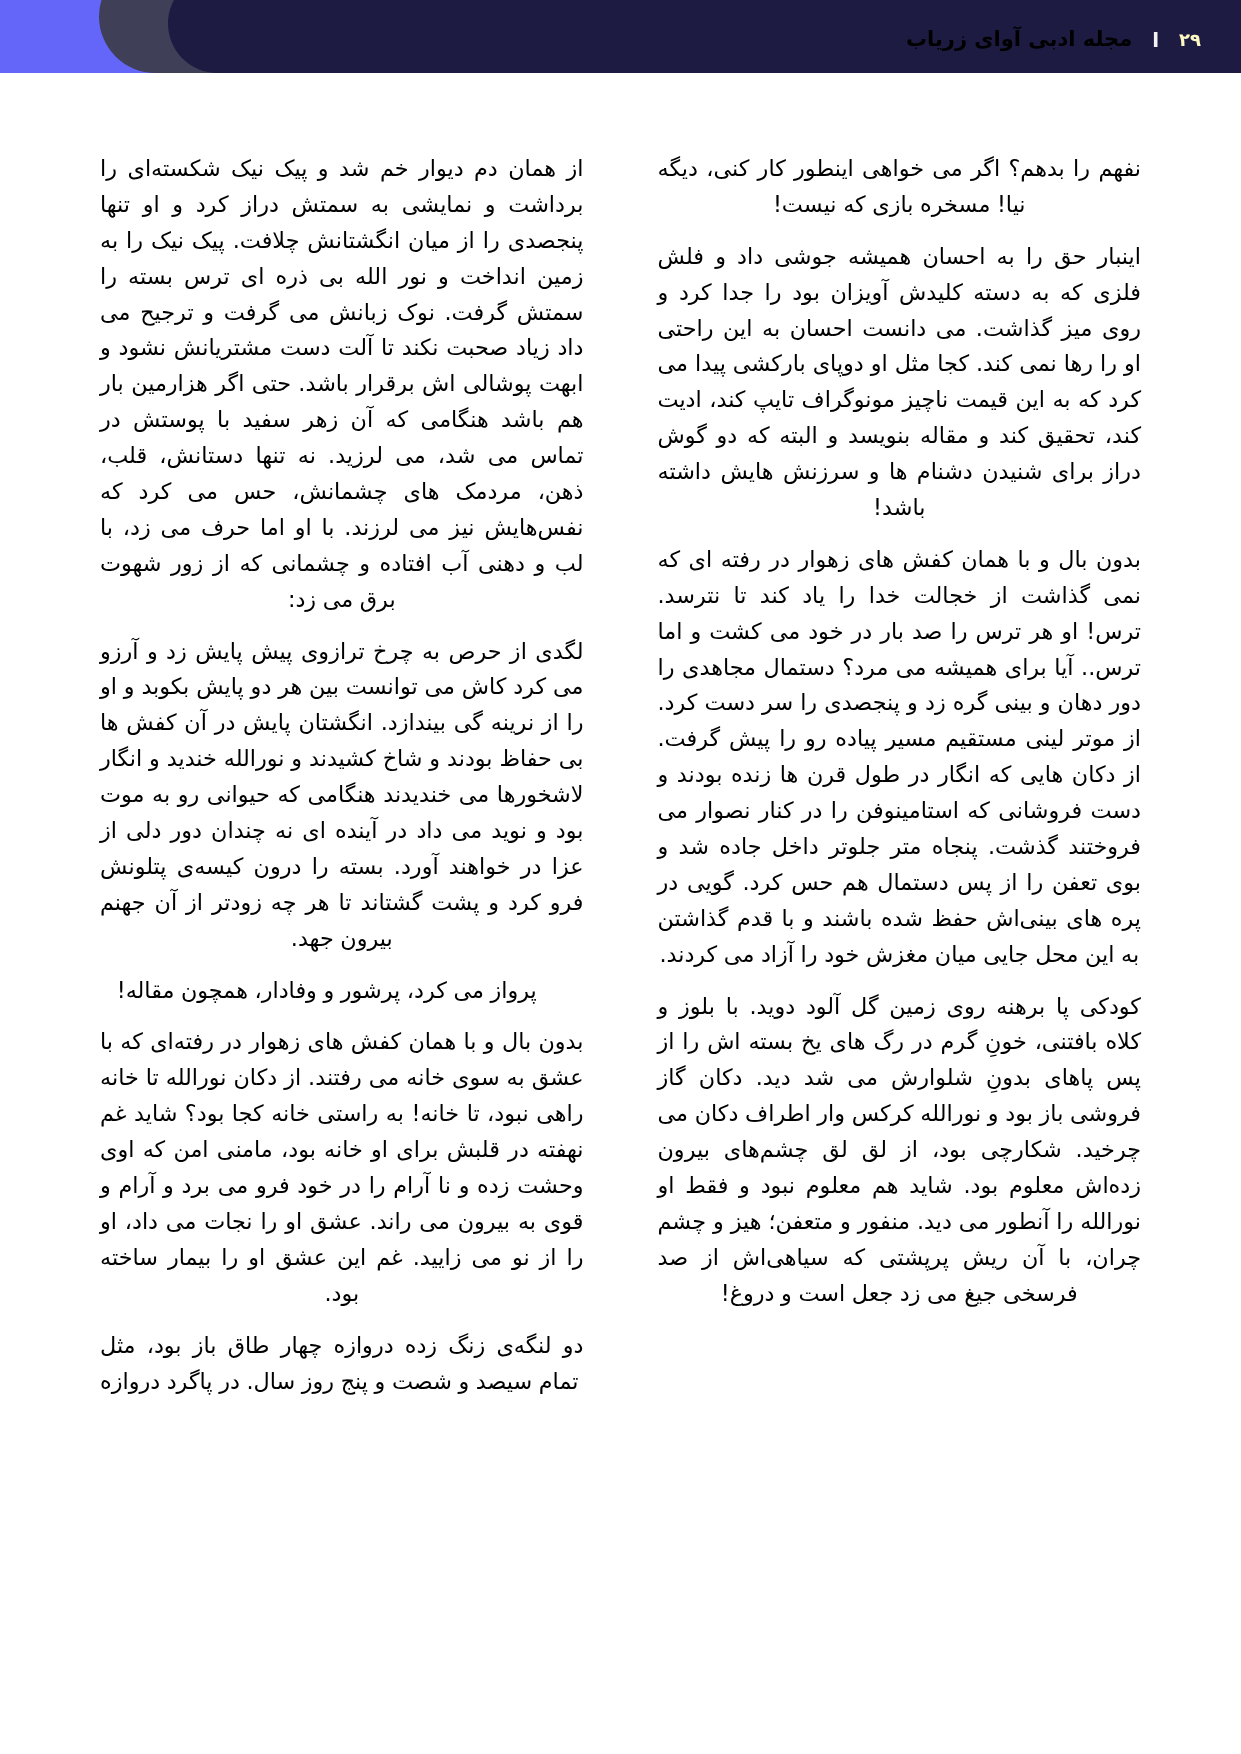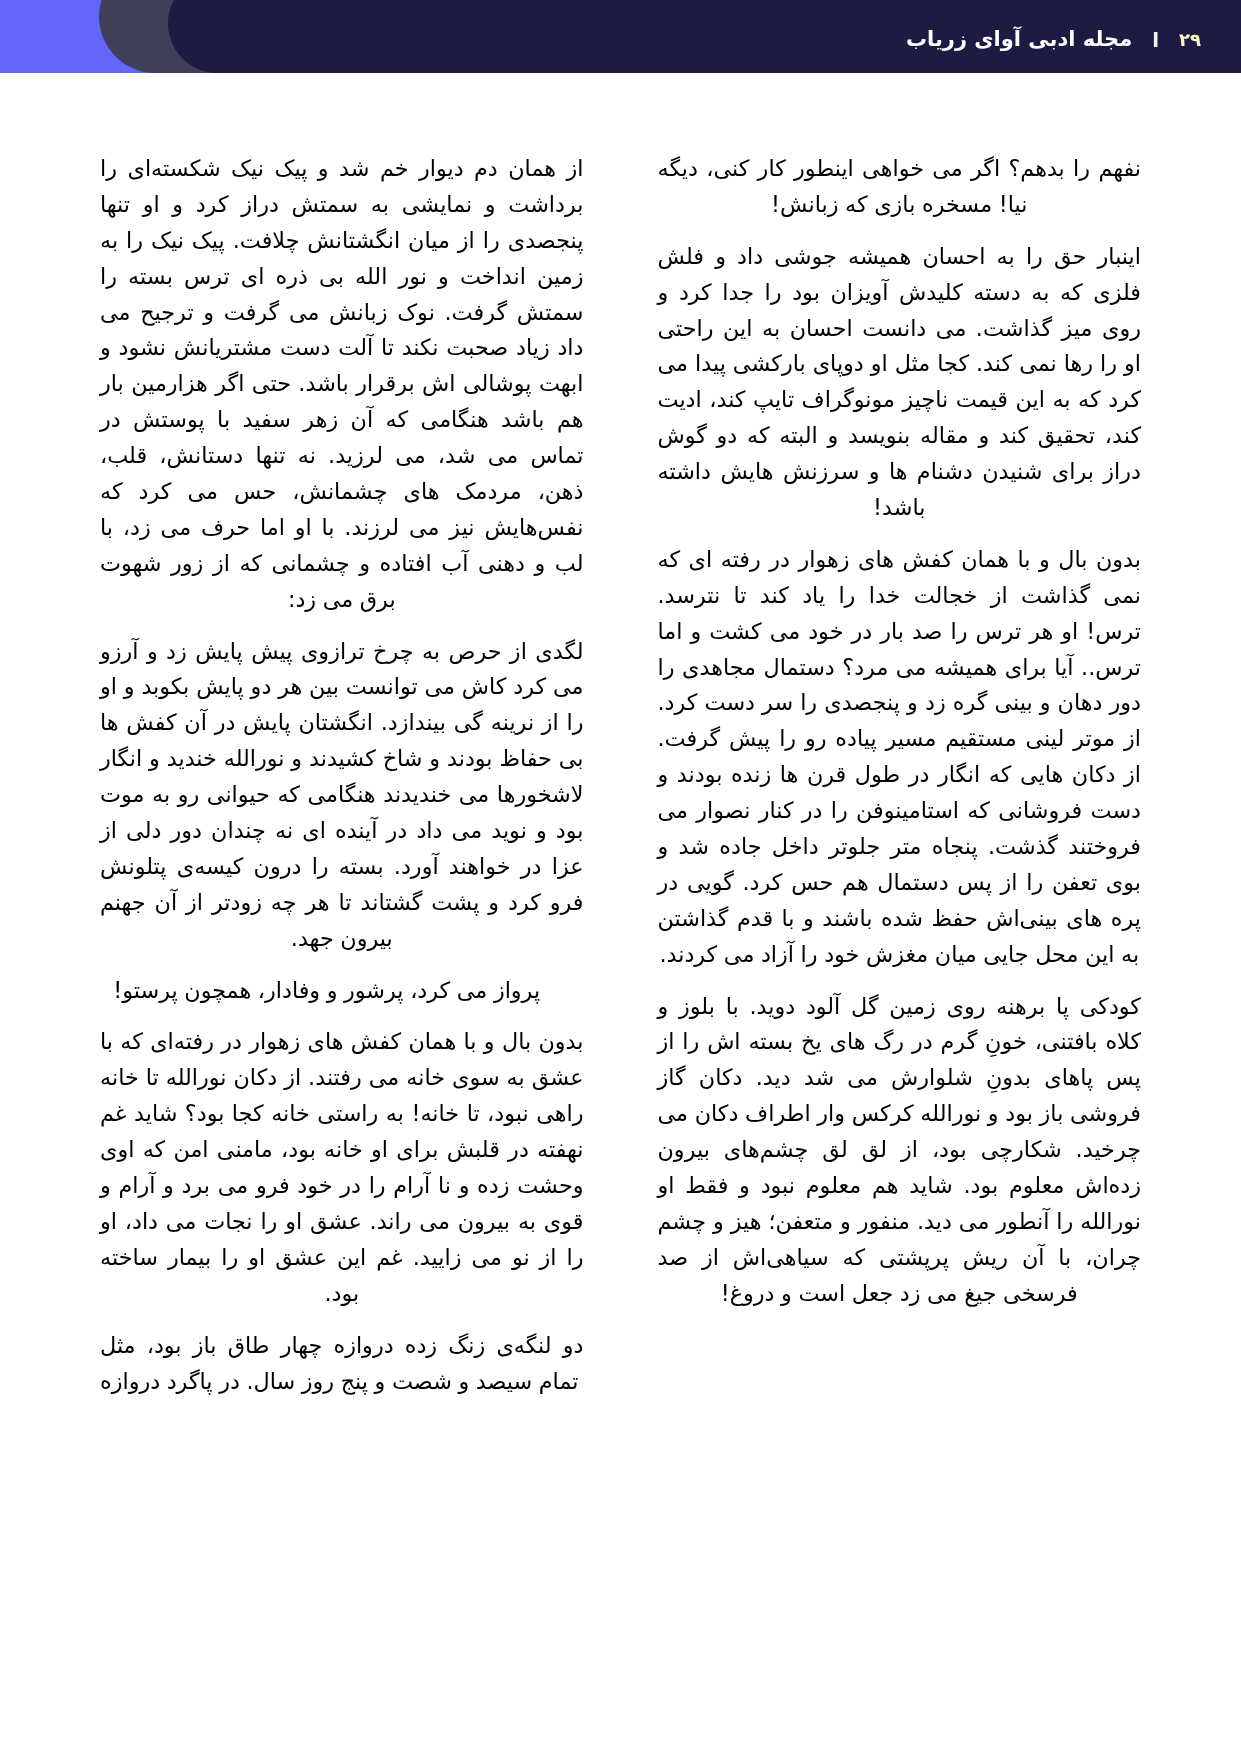--- a/index.html
+++ b/index.html
@@ -72,21 +72,21 @@
   }
   .header-sep {
     color: #ffffff;
     font-size: 20px;
     font-weight: bold;
     line-height: 1;
     padding-top: 6px;
     opacity: 0.95;
   }
   .magazine-title {
-    color: #ffffff;
+    color: #000000;
     font-size: 21px;
     font-weight: bold;
     line-height: 1;
     padding-top: 6px;
     white-space: nowrap;
   }
 
   
   .page-body {
     position: absolute;
@@ -137,28 +137,28 @@
     <span class="page-number">۲۹</span>
     <span class="header-sep">ا</span>
     <span class="magazine-title">مجله ادبی آوای زریاب</span>
   </div>
 </div>
 
 <div class="page-body">
   <div class="columns">
 
     <div class="column col-right">
-      <p class="para last-center">نفهم را بدهم؟ اگر می خواهی اینطور کار کنی، دیگه نیا! مسخره بازی که زبانش!</p>
+      <p class="para last-center">نفهم را بدهم؟ اگر می خواهی اینطور کار کنی، دیگه نیا! مسخره بازی که نیست!</p>
       <p class="para">اینبار حق را به احسان همیشه جوشی داد و فلش فلزی که به دسته کلیدش آویزان بود را جدا کرد و روی میز گذاشت. می دانست احسان به این راحتی او را رها نمی کند. کجا مثل او دوپای بارکشی پیدا می کرد که به این قیمت ناچیز مونوگراف تایپ کند، ادیت کند، تحقیق کند و مقاله بنویسد و البته که دو گوش دراز برای شنیدن دشنام ها و سرزنش هایش داشته باشد!</p>
       <p class="para">بدون بال و با همان کفش های زهوار در رفته ای که نمی گذاشت از خجالت خدا را یاد کند تا نترسد. ترس! او هر ترس را صد بار در خود می کشت و اما ترس.. آیا برای همیشه می مرد؟ دستمال مجاهدی را دور دهان و بینی گره زد و پنجصدی را سر دست کرد. از موتر لینی مستقیم مسیر پیاده رو را پیش گرفت. از دکان هایی که انگار در طول قرن ها زنده بودند و دست فروشانی که استامینوفن را در کنار نصوار می فروختند گذشت. پنجاه متر جلوتر داخل جاده شد و بوی تعفن را از پس دستمال هم حس  کرد. گویی در پره های بینی‌اش حفظ شده باشند و با قدم گذاشتن به این محل جایی میان مغزش خود را آزاد می کردند.</p>
       <p class="para">کودکی پا برهنه روی زمین گل آلود دوید. با بلوز و کلاه بافتنی، خونِ گرم در رگ های یخ بسته اش را از پس پاهای بدونِ شلوارش می شد دید. دکان گاز فروشی باز بود و نورالله  کرکس وار اطراف دکان می چرخید. شکارچی بود، از لق لق چشم‌های بیرون زده‌اش معلوم بود. شاید هم معلوم نبود و فقط او نورالله را آنطور می دید. منفور و متعفن؛ هیز و چشم چران، با آن ریش پرپشتی که سیاهی‌اش از صد فرسخی جیغ می زد جعل است و دروغ!</p>
     </div>
 
     <div class="column col-left">
       <p class="para">از همان دم دیوار خم شد و پیک نیک شکسته‌ای را برداشت و نمایشی به سمتش دراز کرد و او تنها پنجصدی را از میان انگشتانش چلافت. پیک نیک را به زمین انداخت و نور الله بی ذره ای ترس بسته را سمتش گرفت. نوک زبانش می گرفت و ترجیح می داد زیاد صحبت نکند تا آلت دست مشتریانش نشود و ابهت پوشالی اش برقرار باشد. حتی اگر هزارمین بار هم باشد هنگامی که آن زهر سفید با پوستش در تماس می شد، می لرزید. نه تنها دستانش، قلب، ذهن، مردمک های چشمانش، حس می کرد که نفس‌هایش نیز می لرزند. با او اما حرف می زد، با لب و دهنی آب افتاده و چشمانی که از زور شهوت برق می زد:</p>
       <p class="para">لگدی از حرص به چرخ ترازوی پیش پایش زد و آرزو می کرد کاش می توانست بین هر دو پایش بکوبد و او را از نرینه گی بیندازد. انگشتان پایش در آن کفش ها بی حفاظ بودند و شاخ کشیدند و نورالله خندید و انگار لاشخورها می خندیدند هنگامی که حیوانی رو به موت بود و نوید می داد در آینده ای نه چندان دور دلی از عزا در خواهند آورد.  بسته را درون کیسه‌ی پتلونش فرو کرد و پشت گشتاند تا هر چه زودتر از آن جهنم بیرون جهد.</p>
-      <p class="para indent">پرواز می کرد، پرشور و وفادار، همچون پرستو!</p>
+      <p class="para indent">پرواز می کرد، پرشور و وفادار، همچون مقاله!</p>
       <p class="para">بدون بال و با همان کفش های زهوار در رفته‌ای که با عشق به سوی خانه می رفتند. از دکان نورالله تا خانه راهی نبود، تا خانه! به راستی خانه کجا بود؟ شاید غم نهفته در قلبش برای او خانه بود، مامنی امن که اوی وحشت زده و نا آرام را در خود فرو می برد و آرام و قوی به بیرون می راند. عشق او را نجات می داد، او را از نو می زایید. غم این عشق او را بیمار ساخته بود.</p>
       <p class="para last-left">دو لنگه‌ی زنگ زده دروازه چهار طاق باز بود، مثل تمام سیصد و شصت و پنج روز سال. در پاگرد دروازه</p>
     </div>
 
   </div>
 </div>
 
 </body></html>

